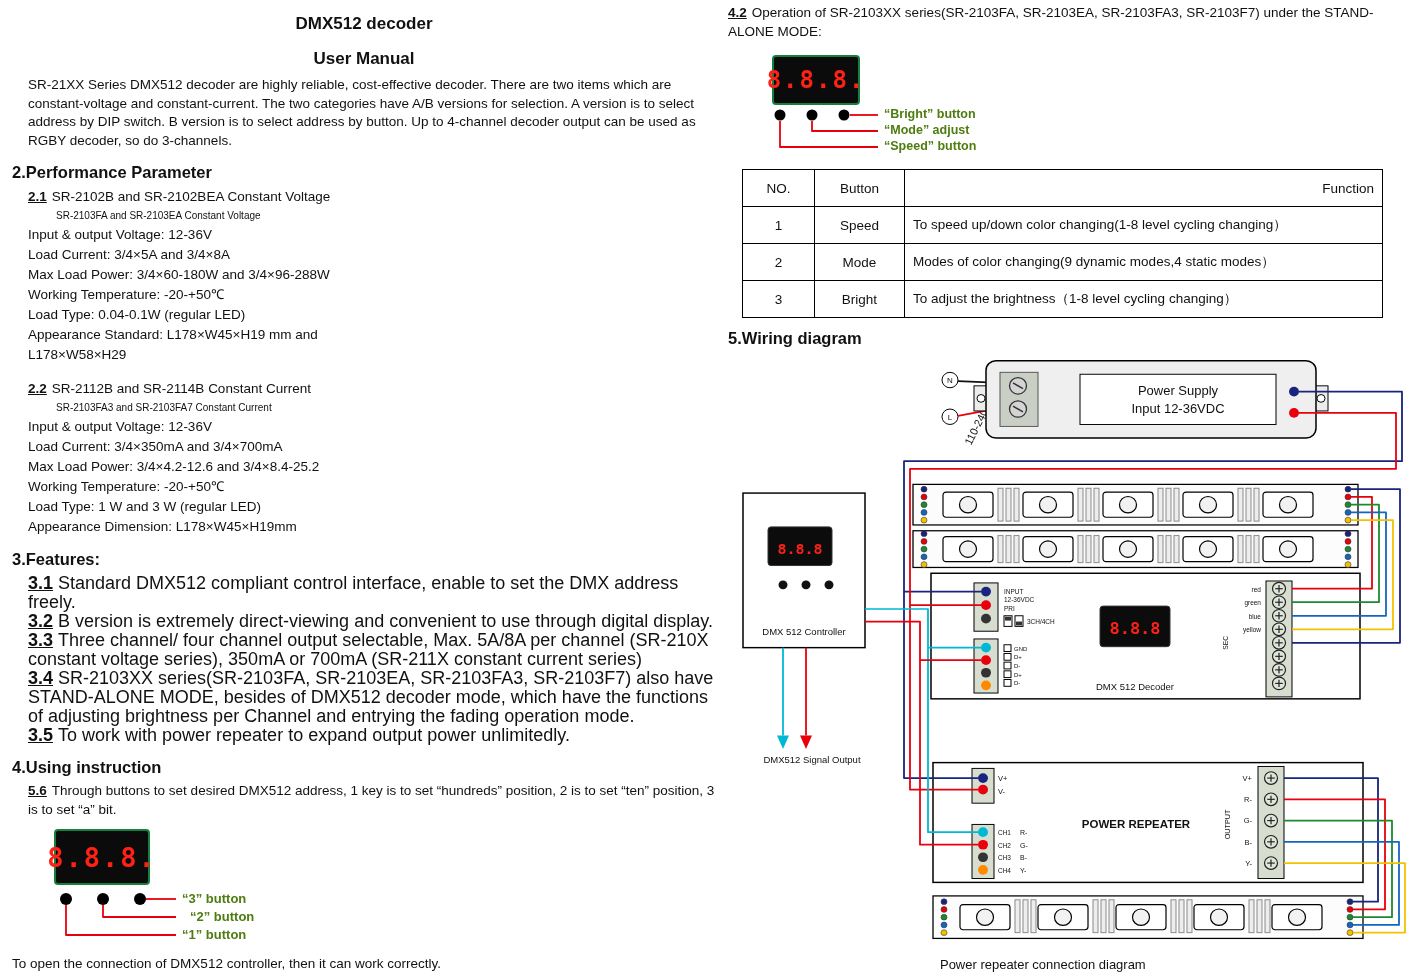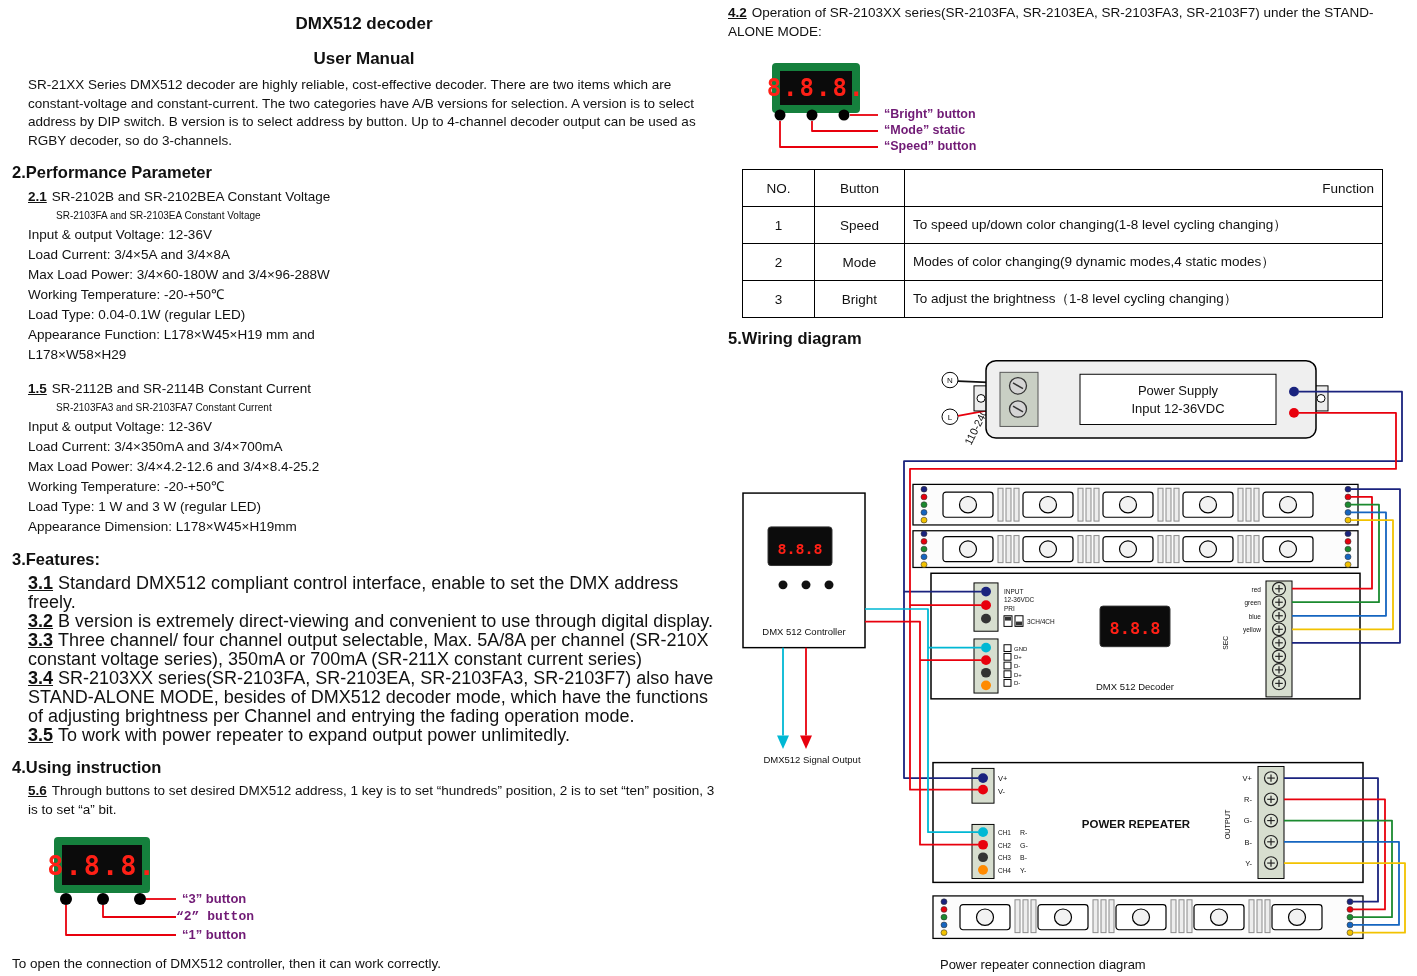--- a/index.html
+++ b/index.html
@@ -14,24 +14,24 @@
   p.body { font-size:13.5px; line-height:18.5px; margin-left:16px; }
   .num   { font-weight:bold; margin-right:5px;text-decoration:underline; }
   .spec-line { font-size:13.5px; line-height:20px; margin-left:16px; }
   .model-line1 { font-size:13.5px; line-height:19px; margin-left:16px; }
   .model-line2 { font-size:10px; line-height:19px; margin-left:44px; }
   .gap { height:14px; }
   .feat { font-size:18px; line-height:19px; margin-left:16px; }
 
   
   .widget { position:relative; }
-  .seg { position:absolute; background:#0b0b0b; border:8px solid #15803d; border-radius:4px;
+  .seg { position:absolute; background:#0b0b0b; border:2px solid #15803d; border-radius:4px;
          color:#ff2016; font-family:"DejaVu Sans Mono", monospace; font-weight:bold;
-         display:flex; align-items:center; justify-content:center; letter-spacing:2px;margin-top:8px; }
-  .callout { position:absolute; color:#701a75; font-weight:bold; font-size:13px; white-space:nowrap; }
+         display:flex; align-items:center; justify-content:center; letter-spacing:2px; }
+  .callout { position:absolute; color:#4d7c0f; font-weight:bold; font-size:13px; white-space:nowrap; }
 
   
   table.fn-table { border-collapse:collapse; margin:10px 0 0 14px; font-size:13.5px; }
   table.fn-table th, table.fn-table td { border:1.4px solid #000; height:37px; padding:2px 8px; font-weight:normal; }
   th.c-no { width:72px; text-align:center; }
   th.c-btn { width:90px; text-align:center; }
   th.c-fn { width:478px; text-align:right; }
   td.t-no, td.t-btn { text-align:center; }
   td.t-fn { text-align:left; }
 
@@ -60,27 +60,27 @@
   <h2 class="sec">2.Performance Parameter</h2>
   <div class="model-line1">
     <span class="num">2.1</span><span>SR-2102B and SR-2102BEA Constant Voltage</span>
   </div>
   <div class="model-line2">SR-2103FA and SR-2103EA Constant Voltage</div>
   <div class="spec-line">Input &amp; output Voltage: 12-36V</div>
   <div class="spec-line">Load Current: 3/4×5A and 3/4×8A</div>
   <div class="spec-line">Max Load Power: 3/4×60-180W and 3/4×96-288W</div>
   <div class="spec-line">Working Temperature: -20-+50℃</div>
   <div class="spec-line">Load Type: 0.04-0.1W (regular LED)</div>
-  <div class="spec-line">Appearance Function: L178×W45×H19 mm and</div>
+  <div class="spec-line">Appearance Standard: L178×W45×H19 mm and</div>
   <div class="spec-line">L178×W58×H29</div>
 
   <div class="gap"></div>
 
   <div class="model-line1">
-    <span class="num">1.5</span><span>SR-2112B and SR-2114B Constant Current</span>
+    <span class="num">2.2</span><span>SR-2112B and SR-2114B Constant Current</span>
   </div>
   <div class="model-line2">SR-2103FA3 and SR-2103FA7 Constant Current</div>
   <div class="spec-line">Input &amp; output Voltage: 12-36V</div>
   <div class="spec-line">Load Current: 3/4×350mA and 3/4×700mA</div>
   <div class="spec-line">Max Load Power: 3/4×4.2-12.6 and 3/4×8.4-25.2</div>
   <div class="spec-line">Working Temperature: -20-+50℃</div>
   <div class="spec-line">Load Type: 1 W and 3 W (regular LED)</div>
   <div class="spec-line">Appearance Dimension: L178×W45×H19mm</div>
 
   <h2 class="sec">3.Features:</h2>
@@ -97,21 +97,21 @@
     <div class="seg" style="left:12px; top:0; width:96px; height:56px; font-size:27px;">8.8.8.</div>
     <svg width="290" height="62" style="position:absolute; left:0; top:56px;">
       <circle cx="24" cy="14" r="6" fill="#000"></circle>
       <circle cx="61" cy="14" r="6" fill="#000"></circle>
       <circle cx="98" cy="14" r="6" fill="#000"></circle>
       <polyline class="wire" points="104,14 134,14" stroke="#e8000d"></polyline>
       <polyline class="wire" points="61,20 61,32 134,32" stroke="#e8000d"></polyline>
       <polyline class="wire" points="24,20 24,50 134,50" stroke="#e8000d"></polyline>
     </svg>
     <div class="callout" style="left:140px; top:62px;">“3” button</div>
-    <div class="callout" style="left:134px; top:80px;font-family:Liberation Mono, monospace;">“2” button</div>
+    <div class="callout" style="left:148px; top:80px;">“2” button</div>
     <div class="callout" style="left:140px; top:98px;">“1” button</div>
   </div>
 
   <p class="body" style="margin-left:0; margin-top:8px;">To open the connection of DMX512 controller, then it can work correctly.</p>
 </div>
 
 <div class="col-right">
   <p class="body" style="margin-left:0;"><span class="num">4.2</span><span>Operation of SR-2103XX series(SR-2103FA, SR-2103EA, SR-2103FA3, SR-2103F7) under the STAND-ALONE MODE:</span></p>
 
   
@@ -119,21 +119,21 @@
     <div class="seg" style="left:24px; top:0; width:88px; height:50px; font-size:24px;">8.8.8.</div>
     <svg width="290" height="54" style="position:absolute; left:0; top:50px;">
       <circle cx="32" cy="10" r="5.5" fill="#000"></circle>
       <circle cx="64" cy="10" r="5.5" fill="#000"></circle>
       <circle cx="96" cy="10" r="5.5" fill="#000"></circle>
       <polyline class="wire" points="102,10 130,10" stroke="#e8000d"></polyline>
       <polyline class="wire" points="64,16 64,26 130,26" stroke="#e8000d"></polyline>
       <polyline class="wire" points="32,16 32,42 130,42" stroke="#e8000d"></polyline>
     </svg>
     <div class="callout" style="left:136px; top:52px; font-size:12.5px;">“Bright” button</div>
-    <div class="callout" style="left:136px; top:68px; font-size:12.5px;">“Mode” static</div>
+    <div class="callout" style="left:136px; top:68px; font-size:12.5px;">“Mode” adjust</div>
     <div class="callout" style="left:136px; top:84px; font-size:12.5px;">“Speed” button</div>
   </div>
 
   <table class="fn-table">
     <thead>
       <tr>
         <th class="c-no">NO.</th>
         <th class="c-btn">Button</th>
         <th class="c-fn">Function</th>
       </tr>

